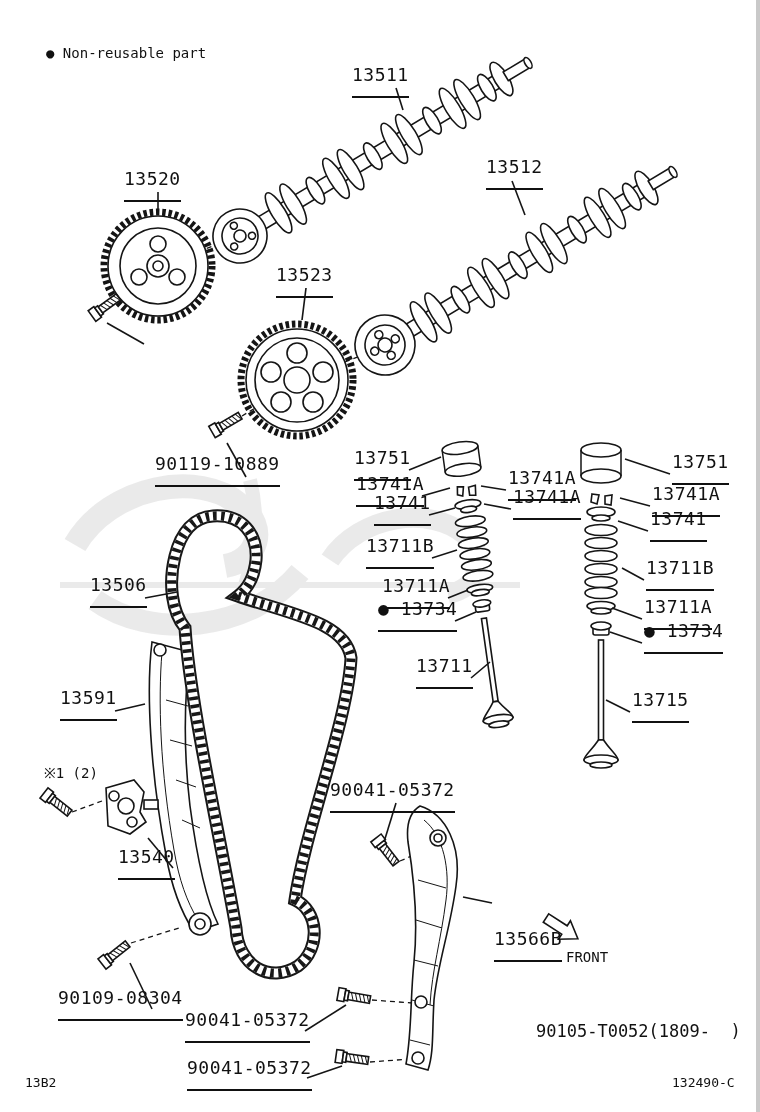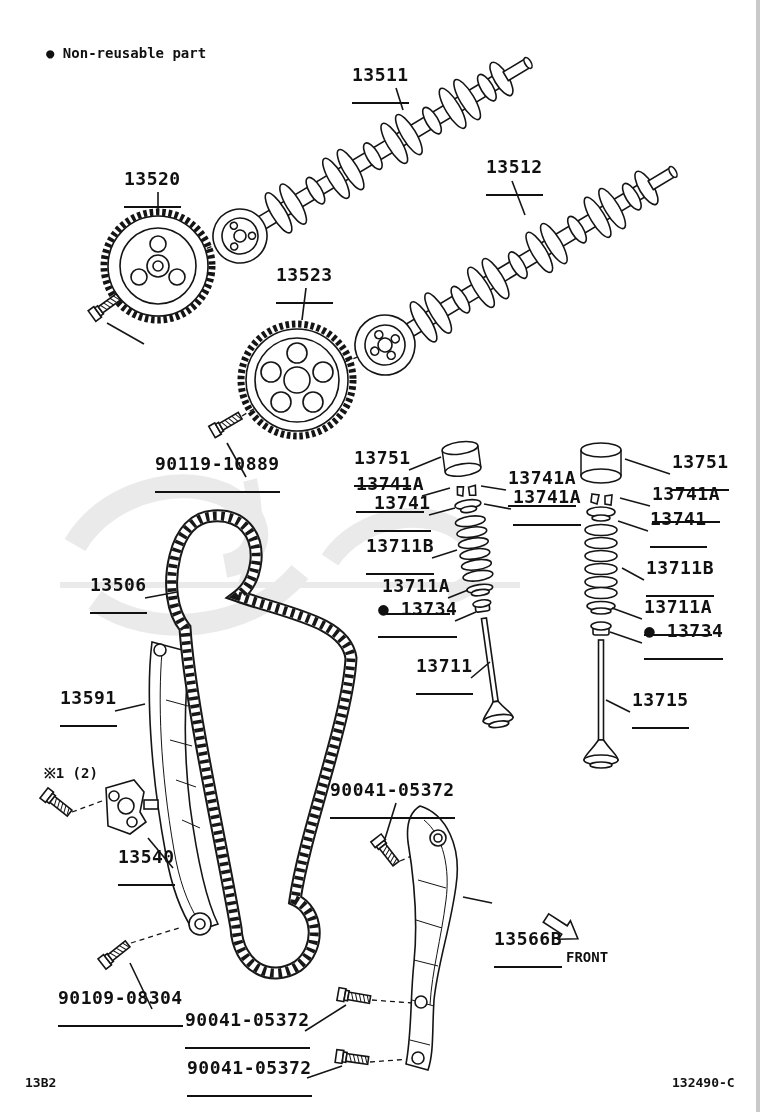--- a/index.html
+++ b/index.html
@@ -1,21 +1,21 @@
 <!DOCTYPE html>
 <html><head>
 <meta charset="utf-8">
 <style>
   html,body{margin:0;padding:0;background:#fff;}
   #page{position:relative;width:760px;height:1112px;background:#fff;
         font-family:"DejaVu Sans Mono",monospace;overflow:hidden;}
   #art{position:absolute;left:0;top:0;}
-  .lbl{position:absolute;font-weight:bold;font-size:18px;line-height:1.05;
+  .lbl{position:absolute;font-weight:normal;font-size:18px;line-height:1.05;
        color:#111;white-space:pre;letter-spacing:.5px;}
-  .u{border-bottom:2px solid #111;padding-bottom:17px;}
+  .u{border-bottom:2px solid #111;padding-bottom:11px;}
   .md{font-size:17px;letter-spacing:0;}
   .sm{font-size:14px;letter-spacing:0;}
   .xs{font-size:13px;letter-spacing:0;}
   .edge{position:absolute;right:0;top:0;width:4px;height:1112px;background:#c9c9c9;}
   
   .part{fill:#fff;stroke:#151515;stroke-width:1.6;}
   .ln{stroke:#151515;stroke-width:1.5;fill:none;}
   .ld{stroke:#151515;stroke-width:1.6;}
   .dash{stroke:#151515;stroke-width:1.3;fill:none;stroke-dasharray:5 4;}
   .teeth{fill:none;stroke:#151515;stroke-width:7;stroke-dasharray:3.5 2.8;}
@@ -296,19 +296,20 @@
   <div class="lbl u" style="left:90px;top:576px">13506</div>
   <div class="lbl u" style="left:60px;top:689px">13591</div>
   <div class="lbl sm" style="left:44px;top:766px">※1 (2)</div>
   <div class="lbl u" style="left:118px;top:848px">13540</div>
   <div class="lbl u" style="left:330px;top:781px">90041-05372</div>
   <div class="lbl u" style="left:494px;top:930px">13566B</div>
   <div class="lbl u" style="left:58px;top:989px">90109-08304</div>
   <div class="lbl u" style="left:185px;top:1011px">90041-05372</div>
   <div class="lbl u" style="left:187px;top:1059px">90041-05372</div>
 
+  <div class="lbl md" style="left:536px;top:1023px">90105-T0052(1809-  )</div>
 
   <div class="lbl sm" style="left:566px;top:950px">FRONT</div>
   <div class="lbl xs" style="left:25px;top:1076px">13B2</div>
   <div class="lbl xs" style="left:672px;top:1076px">132490-C</div>
 
   <div class="edge"></div>
 </div>
 
 </body></html>

